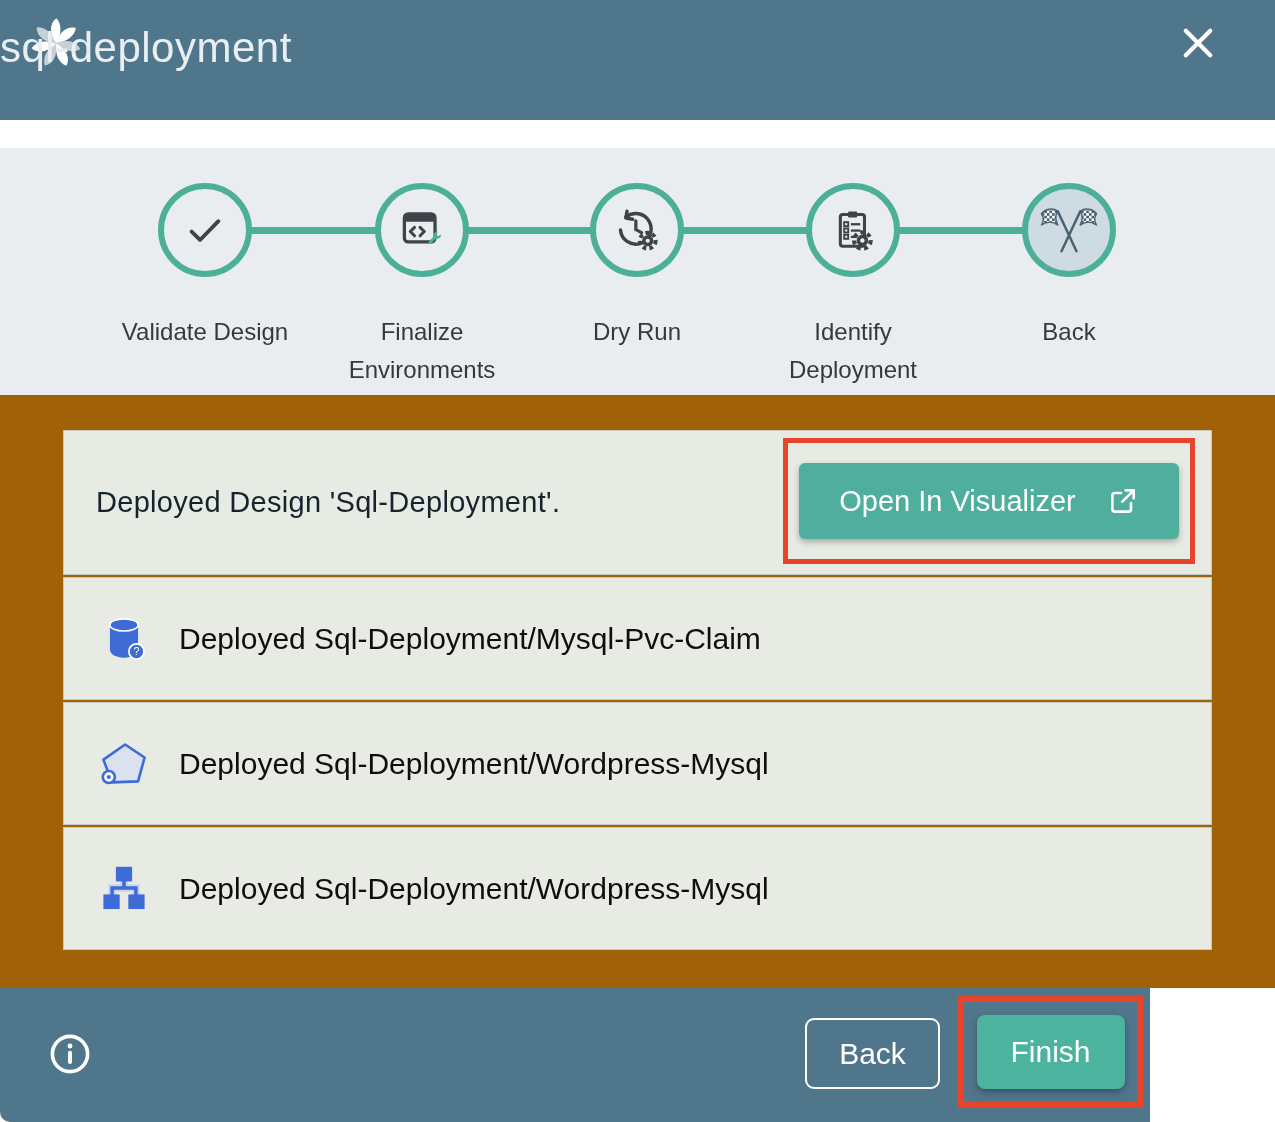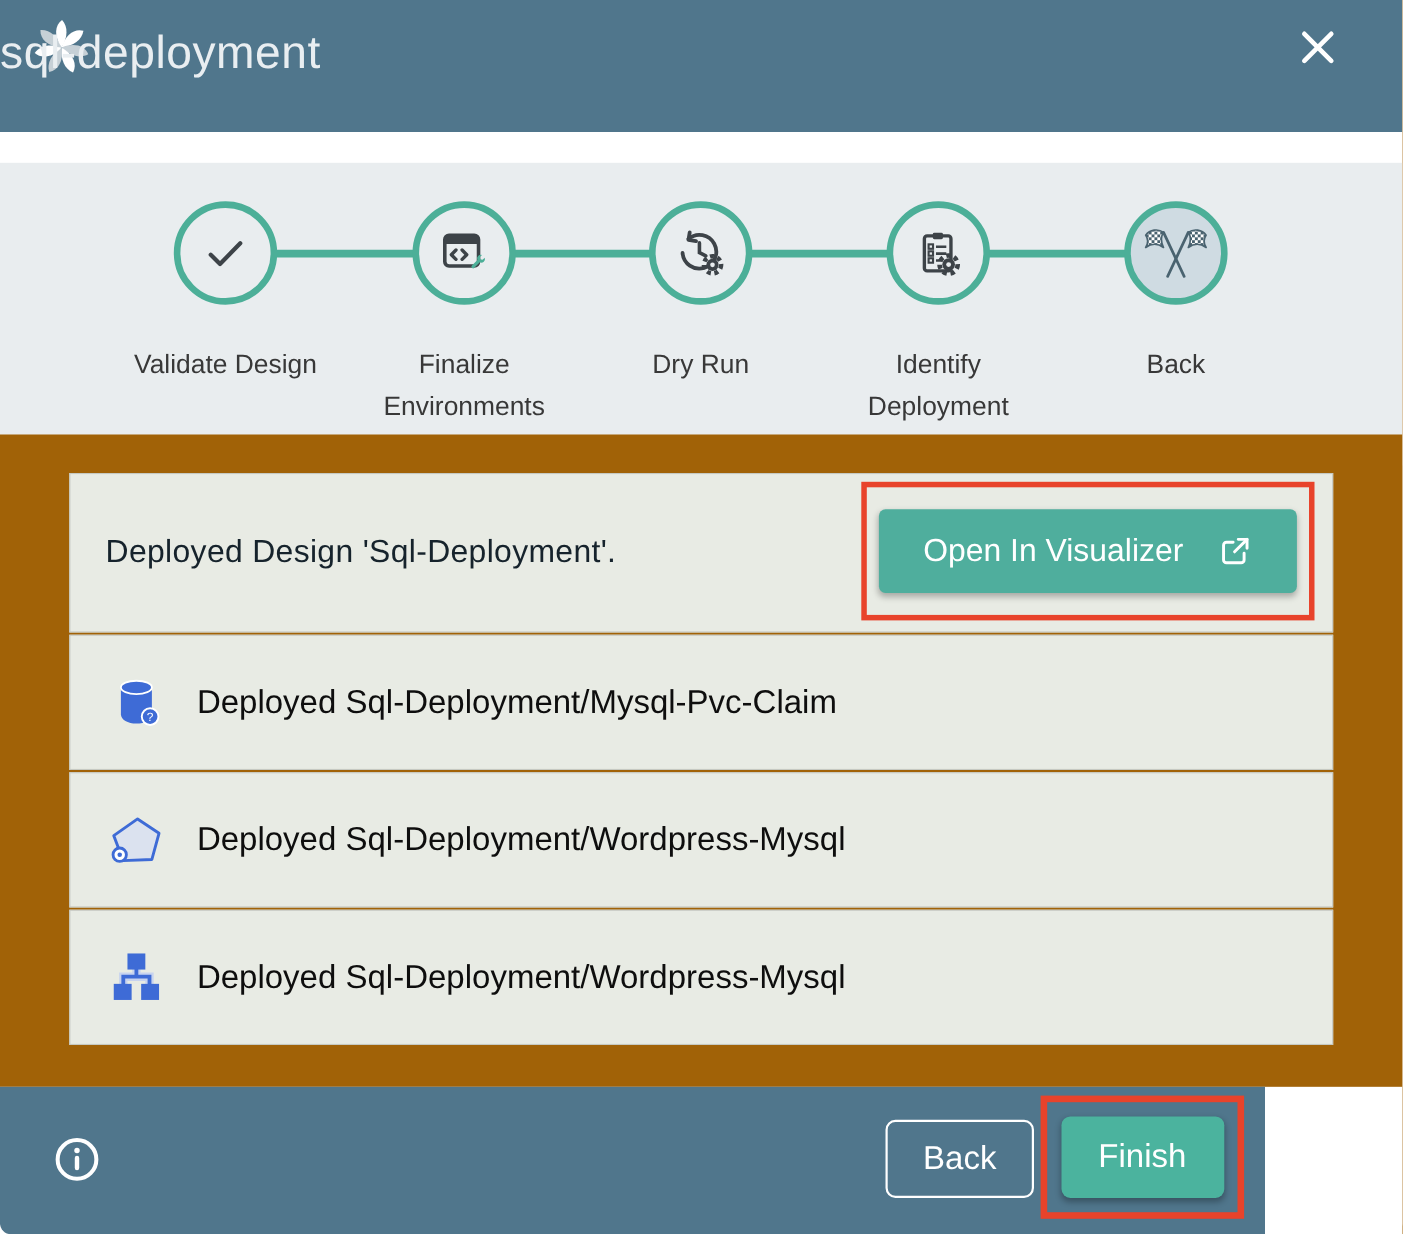--- a/index.html
+++ b/index.html
@@ -97,21 +97,21 @@
   .modal-footer{
     position:absolute;left:0;top:988px;width:1150px;height:134px;
     background:var(--slate);
   }
   .info-btn{position:absolute;left:48px;top:44px;width:44px;height:44px;background:none;border:none;cursor:pointer;padding:0;}
   .back-btn{
     position:absolute;right:210px;top:30px;width:135px;height:71px;
     background:transparent;border:2px solid #fff;border-radius:9px;
     color:#fff;font-size:30px;font-family:"Liberation Sans", sans-serif;cursor:pointer;
   }
-  .ann-finish{right:19px;top:8px;width:185px;height:112px;border-width:6px;}
+  .ann-finish{right:7px;top:8px;width:185px;height:112px;border-width:6px;}
   .finish-btn{
     width:148px;height:74px;border:none;border-radius:8px;cursor:pointer;
     background:#4bb39e;color:#fff;font-size:30px;
     font-family:"Liberation Sans", sans-serif;
     box-shadow:0 3px 6px rgba(0,0,0,.3);
   }
 </style>
 </head>
 <body>
 

